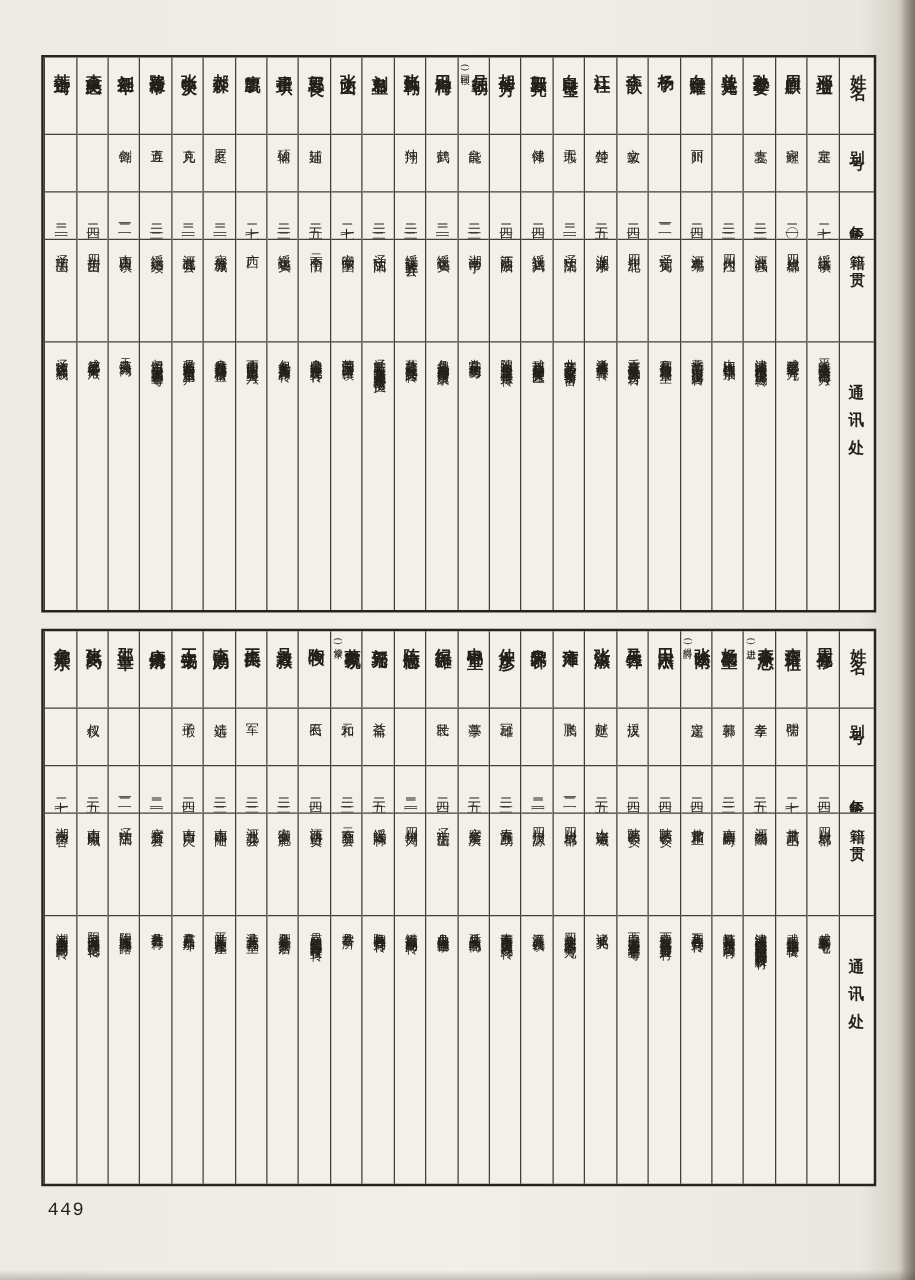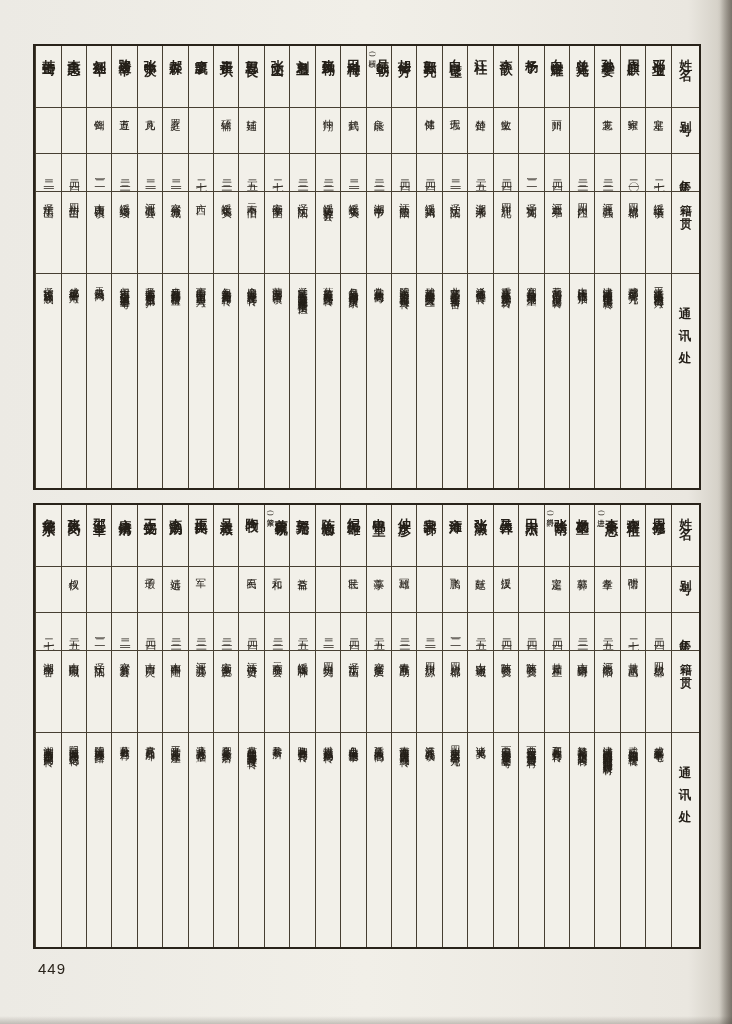--- a/index.html
+++ b/index.html
@@ -61,21 +61,21 @@
   
   .hcell .vtext { font-weight:700; }
   .hcell.cell-name .vtext    { font-size:13px; letter-spacing:9px; }
   .hcell.cell-alias .vtext   { font-size:12px; letter-spacing:5px; }
   .hcell.cell-age .vtext     { font-size:11.5px; letter-spacing:2px; }
   .hcell.cell-origin .vtext  { font-size:12px; letter-spacing:14px; }
   .hcell.cell-address .vtext { font-size:12.5px; letter-spacing:22px; padding-top:18px; }
   .page-number {
     position:absolute; left:38px; top:960px;
     font-size:15px; letter-spacing:1px; color:#2a241c;
-    font-family:Liberation Sans, sans-serif;
+    font-family:Liberation Mono, monospace;
   }
 </style>
 </head>
 <body>
 
 <div class="page">
   <div class="tables">
     <section class="reg-table">
         <div class="col header-col">
           <div class="cell cell-name hcell">

